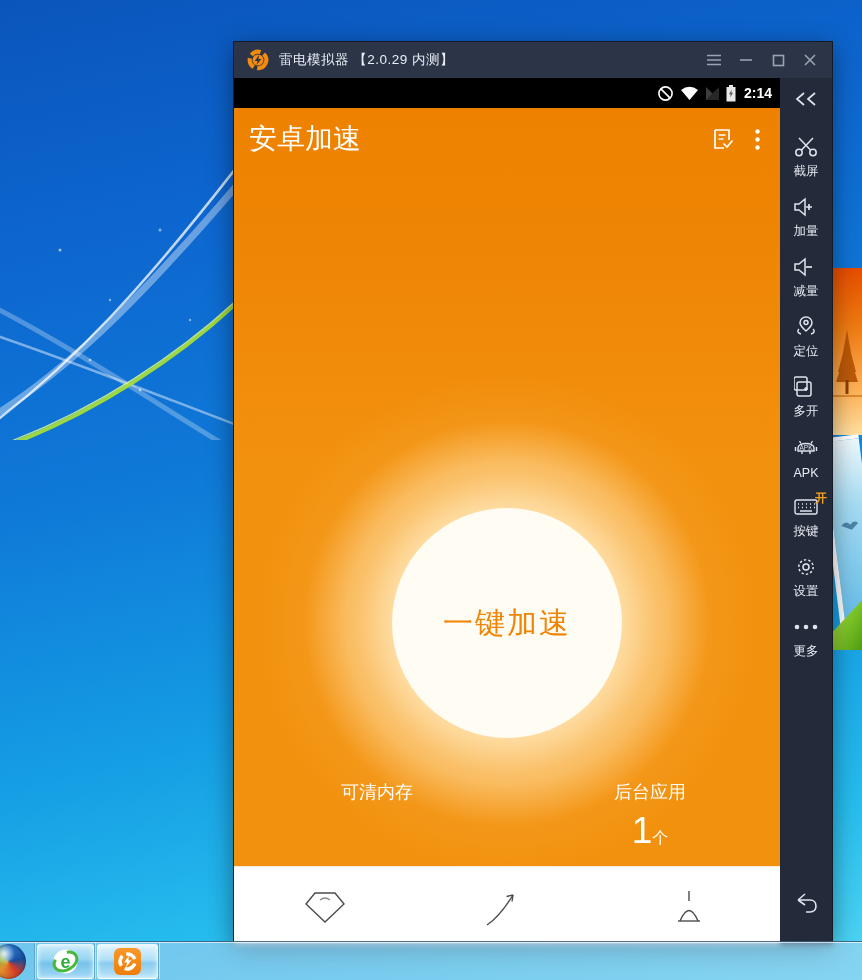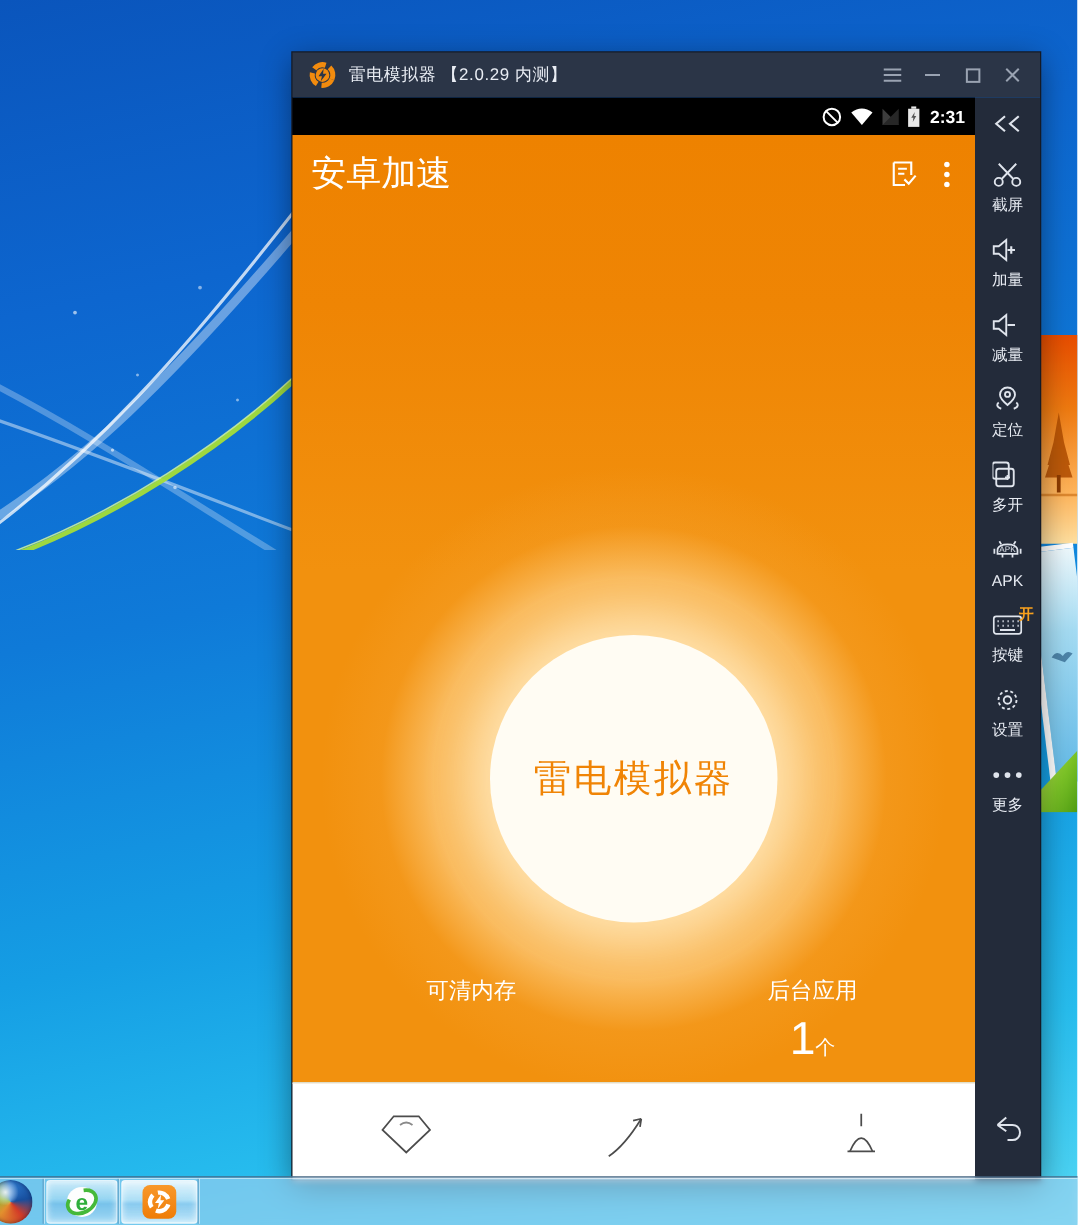--- a/index.html
+++ b/index.html
@@ -51,21 +51,21 @@
   .stat{flex:1;text-align:center;color:#fff;padding-left:13px;}
   .stat .lbl{font-size:18px;}
   .stat .val{font-size:37px;margin-top:8px;line-height:1;}
   .stat .unit{font-size:16px;}
   
   .white-bar{height:77px;background:#fff;position:relative;flex:0 0 77px;border-top:1px solid #f5e9d8;}
   .white-bar svg{position:absolute;left:0;top:22px;}
   
   .sidebar{width:52px;background:#232b3a;position:relative;display:flex;flex-direction:column;align-items:center;flex:0 0 52px;}
   .sb-collapse{height:42px;display:flex;align-items:center;justify-content:center;width:100%;cursor:pointer;}
-  .sb-item{height:60px;width:100%;display:flex;flex-direction:column;align-items:center;justify-content:center;cursor:pointer;}
+  .sb-item{height:60px;width:100%;display:flex;flex-direction:column;align-items:center;justify-content:flex-end;cursor:pointer;}
   .sb-item .ic{height:26px;display:flex;align-items:center;justify-content:center;position:relative;}
   .sb-item .lb{color:#e7ebf2;font-size:12.5px;margin-top:3px;}
   .kb-overlay{position:absolute;right:-9px;top:-4px;color:#f7a01d;font-size:12px;font-weight:bold;}
   .sb-back{position:absolute;bottom:28px;left:0;width:100%;display:flex;justify-content:center;cursor:pointer;}
   
   .taskbar{position:absolute;left:0;bottom:0;width:862px;height:38px;z-index:50;
     background:rgba(168,208,238,.58);backdrop-filter:blur(3px);
     border-top:1px solid rgba(16,38,66,.6);box-shadow:inset 0 1px 0 rgba(255,255,255,.65);}
   .orb{position:absolute;left:-9px;top:2px;width:35px;height:35px;border-radius:50%;cursor:pointer;
     background:
@@ -161,21 +161,21 @@
         </svg>
         <svg width="15" height="15" viewBox="0 0 15 15">
           <path d="M1,14 V1 L14,14 Z" fill="#3d3d3d"></path>
             <path d="M14,14 V1 L1,14 Z" fill="#272727"></path>
         </svg>
         <svg width="10" height="17" viewBox="0 0 10 17">
           <rect x="3" y="0" width="4" height="2" fill="#e8e8e8"></rect>
           <rect x="0.5" y="2" width="9" height="14.5" fill="#e8e8e8"></rect>
           <path d="M5.8,4.5 L3,9.2 H4.7 L4.2,12.5 L7,7.8 H5.3 Z" fill="#555"></path>
         </svg>
-        <span class="time">2:31</span>
+        <span class="time">2:14</span>
       </div>
 
       <div class="app-main">
         <div class="app-header">
           <span class="app-title">安卓加速</span>
           <div class="hdr-icon">
             <svg width="24" height="24" viewBox="0 0 24 24" fill="none" stroke="#fff" stroke-width="1.7">
               <path d="M4,3 H18 V13"></path>
                 <path d="M4,3 V21 H13"></path>
               <path d="M7.5,8 H14.5 M7.5,12 H12.5"></path>
@@ -186,21 +186,21 @@
             <svg width="5" height="21" viewBox="0 0 5 21" fill="#fff">
               <circle cx="2.5" cy="2.5" r="2.2"></circle>
                 <circle cx="2.5" cy="10.5" r="2.2"></circle>
                 <circle cx="2.5" cy="18.5" r="2.2"></circle>
             </svg>
           </div>
         </div>
 
         <div class="glow"></div>
         <div class="boost-circle">
-          <span class="boost-label">雷电模拟器</span>
+          <span class="boost-label">一键加速</span>
         </div>
 
         <div class="stats">
           <div class="stat">
             <div class="lbl">可清内存</div>
           </div>
           <div class="stat">
             <div class="lbl">后台应用</div>
             <div class="val"><span>1</span><span class="unit">个</span></div>
           </div>

